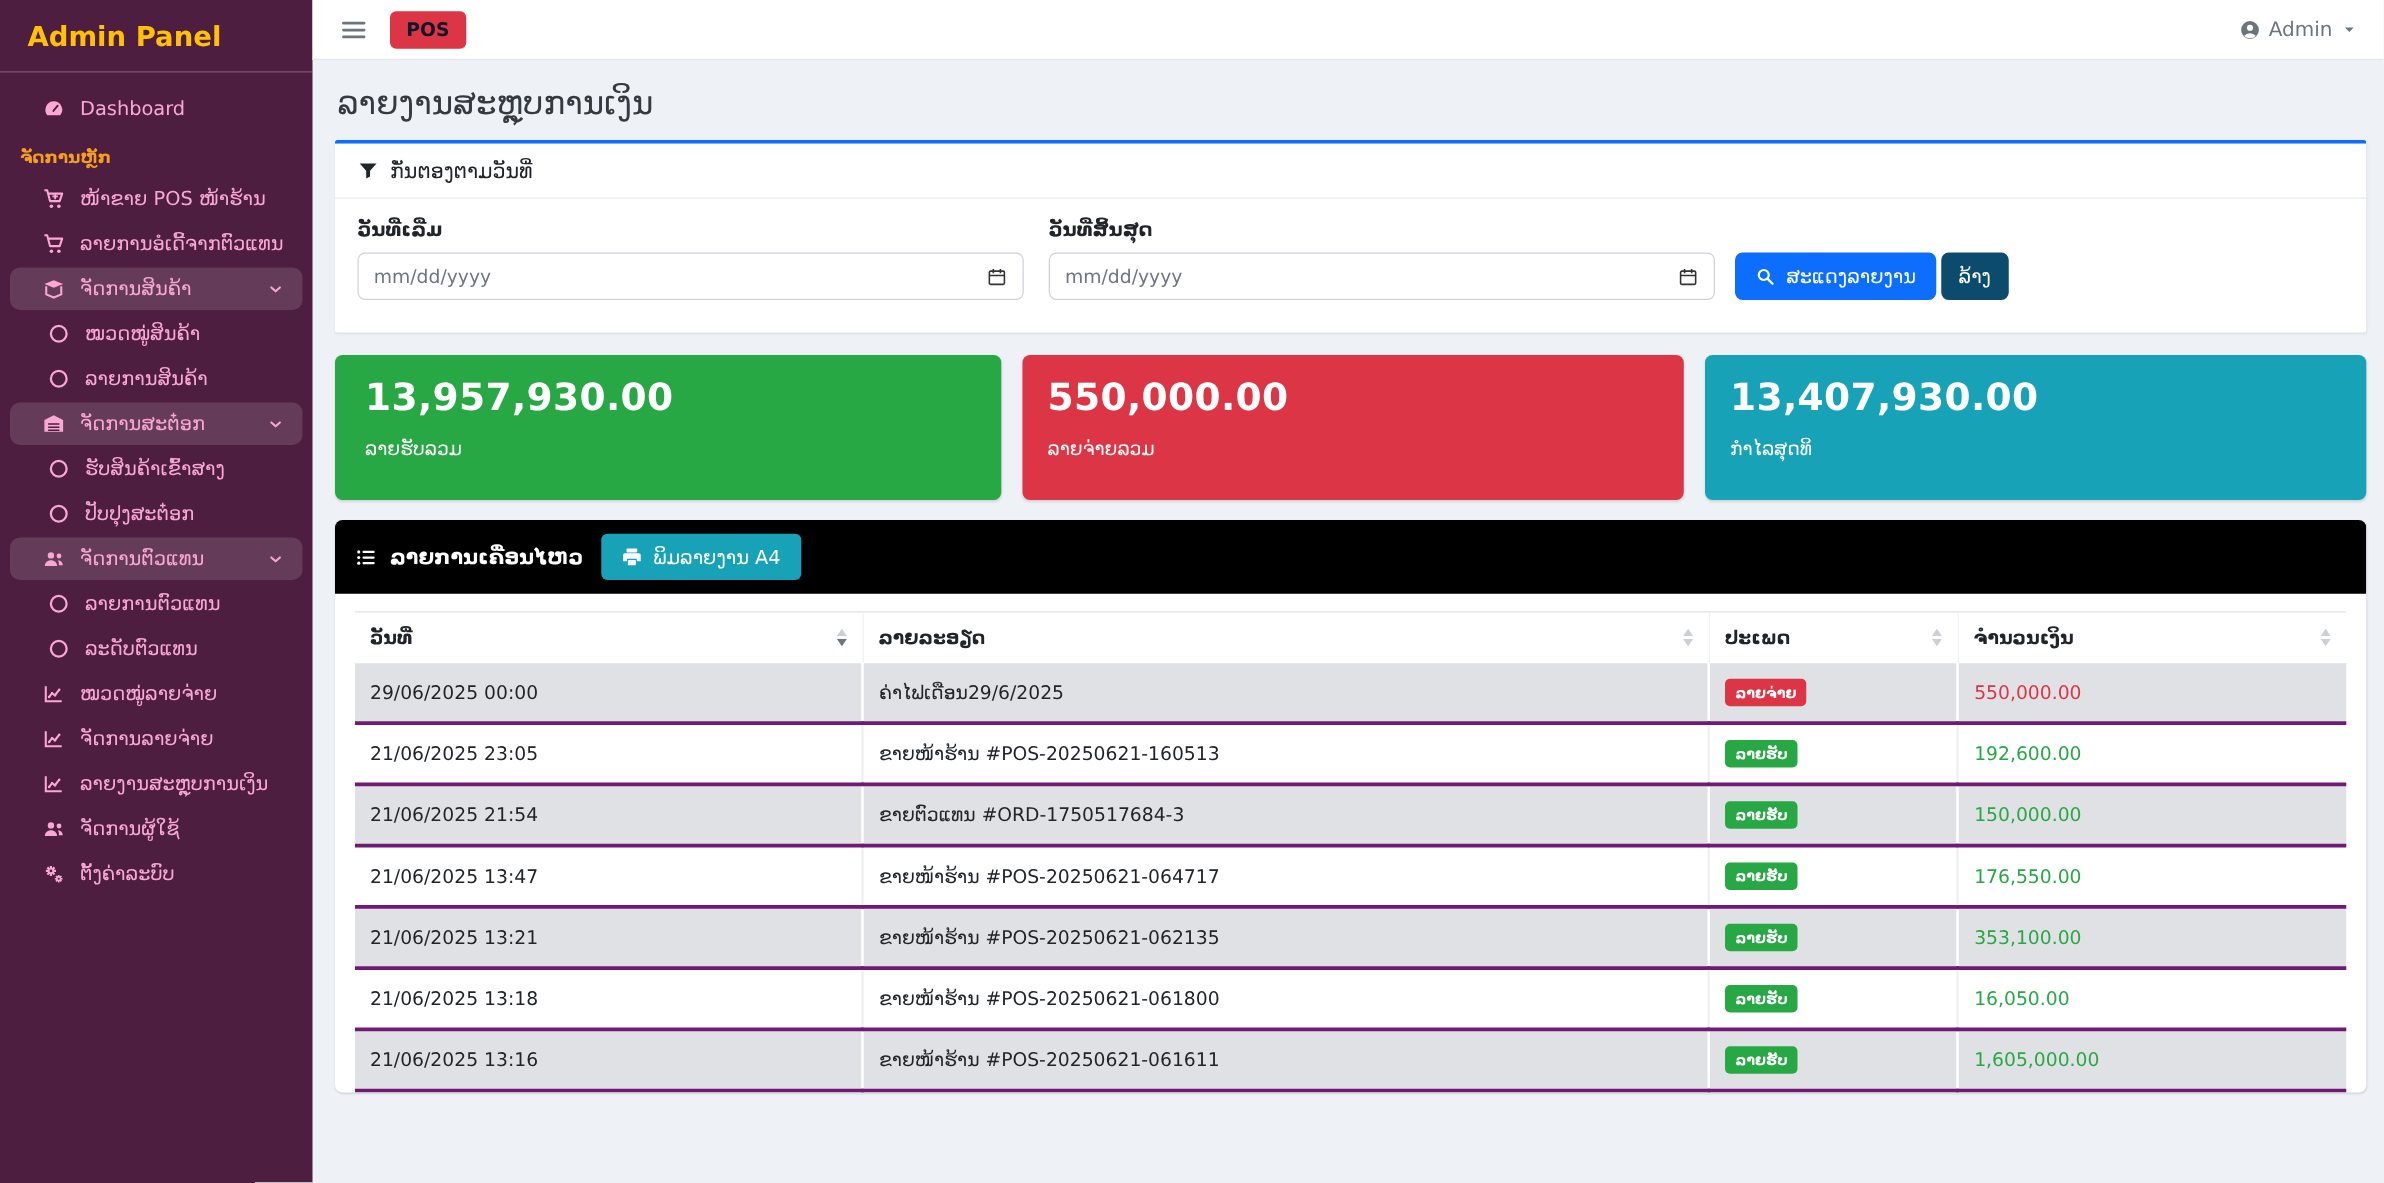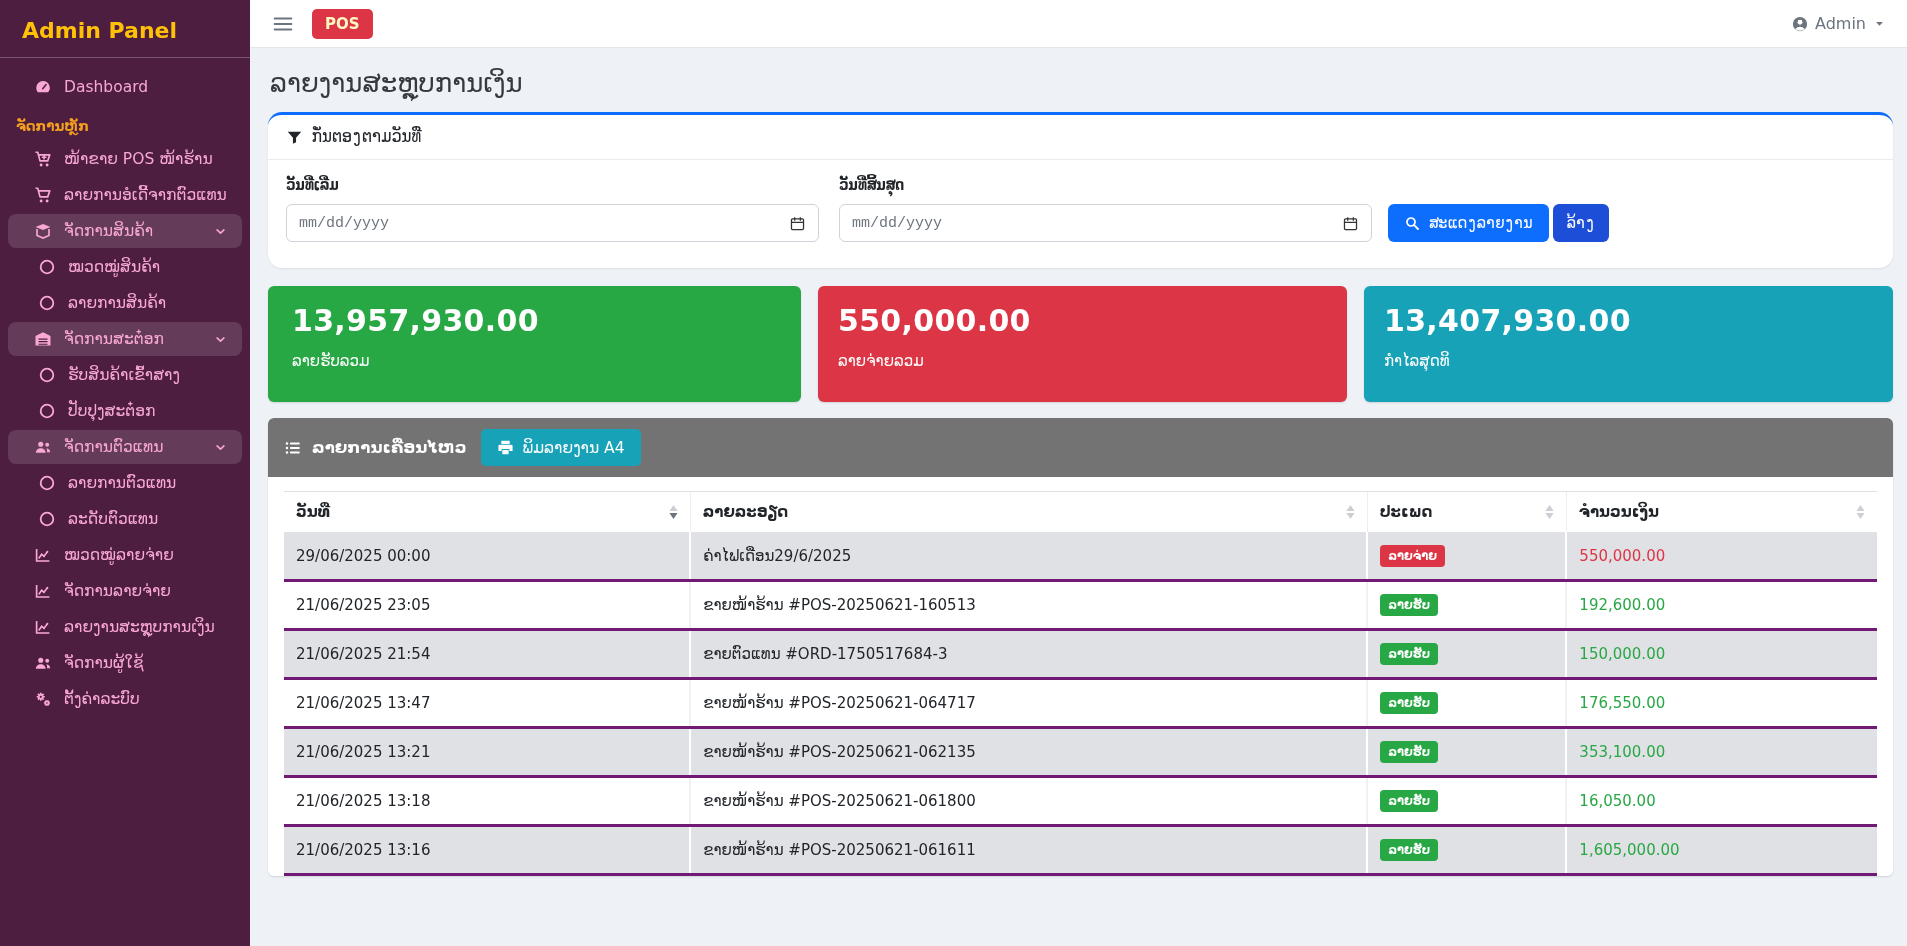--- a/index.html
+++ b/index.html
@@ -19,57 +19,57 @@
   .nav-item .grow { flex:1; }
   .nav-item.sub { padding-left:30px; }
   .nav-section { padding:12px 14px 6px 16px; font-size:13.5px; font-weight:bold; color:#f59f1e; }
   .nav-item svg { flex:none; }
 
   
   .main { flex:1; display:flex; flex-direction:column; height:100%; min-width:0; }
   .navbar { height:48px; background:#fff; border-bottom:1px solid #e3e6ea;
     display:flex; align-items:center; padding:0 20px 0 22px; flex:none; }
   .hamburger { color:#6c757d; cursor:pointer; display:flex; align-items:center; }
-  .pos-badge { background:#dc3545; color:#fef9c3; font-size:15px; font-weight:600;
+  .pos-badge { background:#dc3545; color:#0f172a; font-size:15px; font-weight:600;
     padding:6px 13px; border-radius:5px; margin-left:18px; cursor:pointer; }
   .nav-right { margin-left:auto; display:flex; align-items:center; gap:6px;
     color:#6c757d; font-size:16px; cursor:pointer; }
 
   .content { flex:1; overflow:hidden; padding:12px 14px 0 18px; }
   .page-title { font-size:26px; font-weight:500; color:#343a40; margin:8px 0 14px 2px; }
 
   
-  .card { background:#fff; border-radius:14px; box-shadow:0 1px 2px rgba(0,0,0,.08);font-family:Liberation Mono, monospace; }
+  .card { background:#fff; border-radius:2px; box-shadow:0 1px 2px rgba(0,0,0,.08); }
   .filter-card { border-top:3px solid #0d6efd; margin-bottom:18px; }
   .filter-head { display:flex; align-items:center; gap:9px; padding:12px 18px;
     border-bottom:1px solid #e9ecef; font-size:16.5px; color:#212529; }
   .filter-body { display:flex; gap:20px; padding:16px 18px 26px; align-items:flex-end; }
   .field { flex:1; max-width:533px; }
   .field label { display:block; font-weight:bold; font-size:15.5px; color:#212529; margin-bottom:9px; }
   .date-input { display:flex; align-items:center; justify-content:space-between;
     border:1px solid #ced4da; border-radius:6px; height:38px; padding:0 12px;
     color:#6f7680; font-size:15px; cursor:text; background:#fff; }
   .btn-row { display:flex; gap:4px; margin-left:-4px; }
   .btn { display:flex; align-items:center; gap:9px; height:38px; border:none;
     border-radius:6px; color:#fff; font-size:15.5px; cursor:pointer;
     font-family:inherit; padding:0 16px; }
   .btn-primary { background:#0d6efd; }
-  .btn-secondary { background:#1d4ed8; padding:0 14px; }
+  .btn-secondary { background:#0c4a6e; padding:0 14px; }
 
   
   .stats-row { display:flex; gap:17px; margin-bottom:16px; }
   .stat-card { flex:1; border-radius:6px; color:#fff; padding:17px 20px 20px; height:116px;
     box-shadow:0 1px 2px rgba(0,0,0,.12); }
   .stat-value { font-size:30px; font-weight:bold; letter-spacing:.3px; }
   .stat-label { font-size:15px; margin-top:14px; }
 
   
   .report-card { border-radius:6px; overflow:hidden; background:#fff;
     box-shadow:0 1px 2px rgba(0,0,0,.12); }
-  .report-head { background:#737373; color:#fff; display:flex; align-items:center;
+  .report-head { background:#000000; color:#fff; display:flex; align-items:center;
     gap:14px; padding:11px 16px; }
   .report-title { display:flex; align-items:center; gap:10px; font-size:16.5px; font-weight:600; }
   .btn-print { background:#17a2b8; font-size:15.5px; height:37px; border-radius:5px; }
   .report-body { padding:14px 16px 0; }
 
   .table-controls { display:flex; align-items:center; margin:4px 2px 14px; font-size:15px; color:#212529; }
   .len-select { width:58px; height:30px; margin:0 8px; border:1px solid #767676;
     border-radius:3px; font-family:inherit; }
   .search-wrap { margin-left:auto; display:flex; align-items:center; gap:8px; }
   .search-input { width:188px; height:31px; border:1px solid #ced4da; border-radius:4px;

